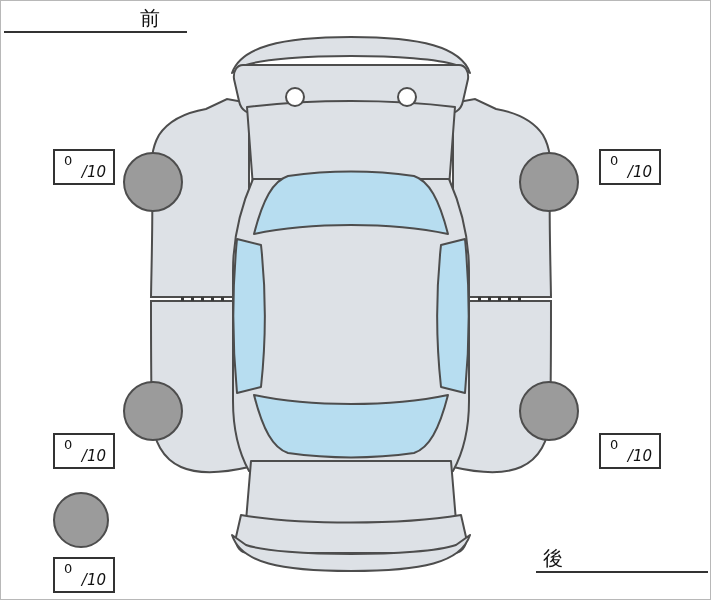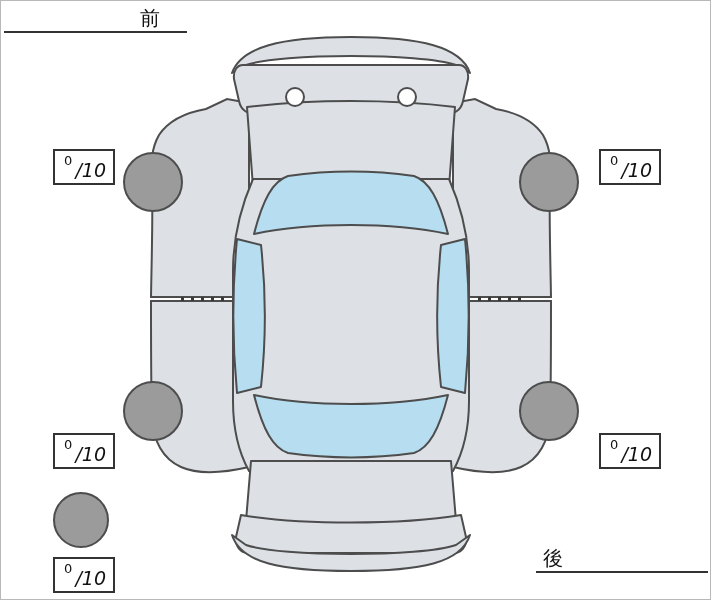--- a/index.html
+++ b/index.html
@@ -16,21 +16,21 @@
     position:absolute;height:0;border-top:2px solid #333;
   }
   .score-box{
     position:absolute;width:62px;height:36px;background:#fff;
     border:2px solid #333;box-sizing:border-box;
   }
   .score-num{
     position:absolute;top:2px;left:9px;font-size:13px;color:#111;
   }
   .score-den{
-    position:absolute;bottom:2px;right:7px;font-size:19px;font-style:italic;color:#111;
+    position:absolute;bottom:2px;right:7px;font-size:15px;font-style:italic;color:#111;
   }
   
   #lbl-front{top:4px;left:139px;}
   #ul-front{top:30px;left:3px;width:183px;}
   #lbl-rear{top:544px;left:542px;}
   #ul-rear{top:570px;left:535px;width:172px;}
   #score-fl{top:148px;left:52px;}
   #score-fr{top:148px;left:598px;}
   #score-rl{top:432px;left:52px;}
   #score-rr{top:432px;left:598px;}

